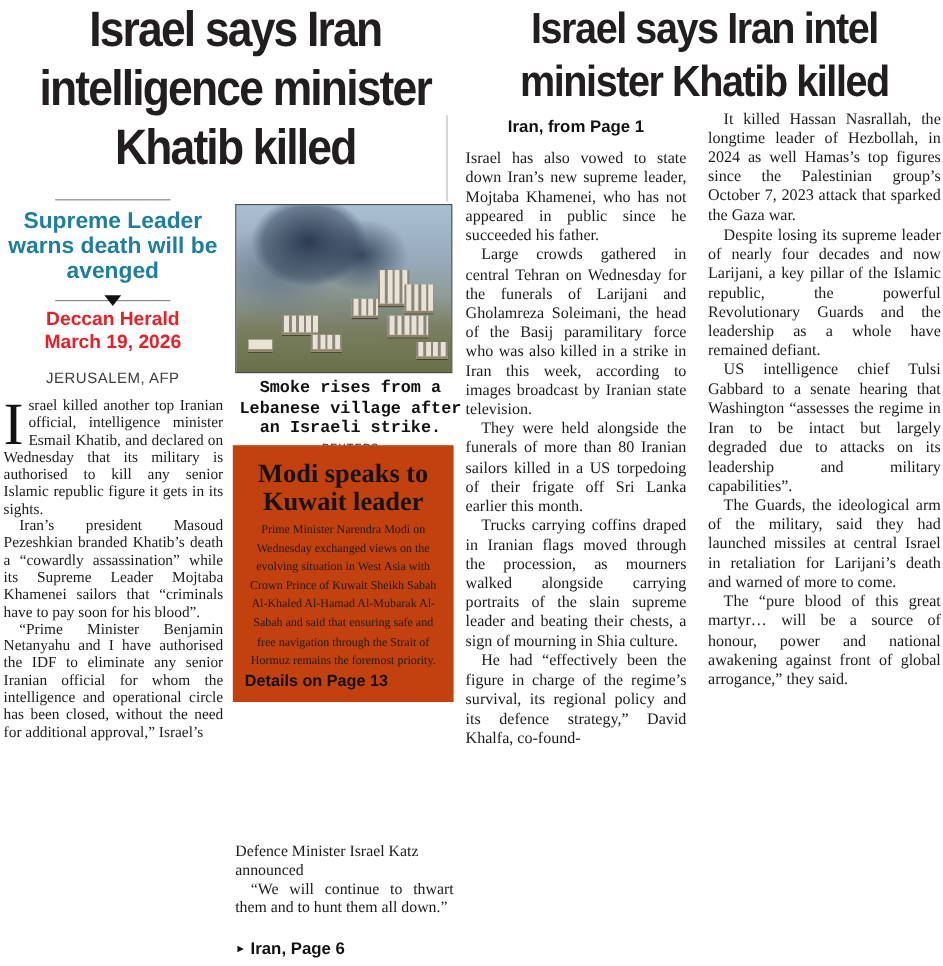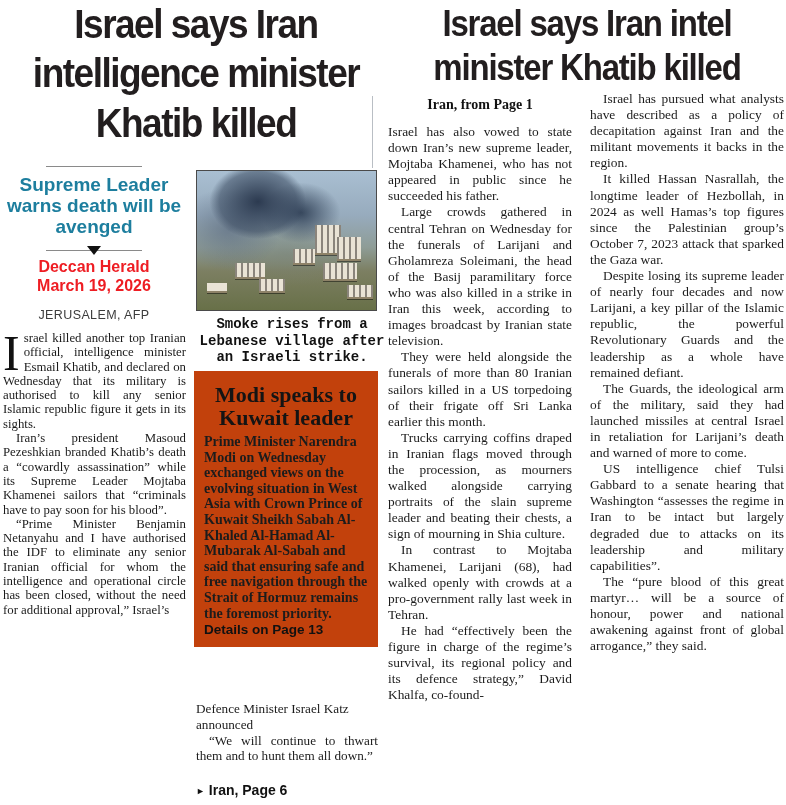--- a/index.html
+++ b/index.html
@@ -58,33 +58,33 @@
 
   .caption { left:197px; top:316px; width:190px; text-align:center;
     font-family:Liberation Mono, monospace; font-weight:bold;
     font-size:14px; line-height:16.5px; color:#111; }
   .caption .credit { font-weight:normal; font-size:10.5px; letter-spacing:.5px; color:#333; }
 
   
   .brief { left:194px; top:371px; width:184px; background:#c2410c; padding:12px 10px 10px 10px; }
   .brief-title { font-weight:bold; font-size:22px; line-height:23px; text-align:center;
     color:#141414; margin-bottom:5px; }
-  .brief-body { font-weight:bold; font-size:14px; line-height:15.6px; color:#1c1c1c; }
+  .brief-body { font-weight:normal; font-size:10px; line-height:15.6px; color:#1c1c1c;text-align:center; }
   .brief-foot { font-family:"Liberation Sans", sans-serif; font-weight:bold;
     font-size:13.5px; margin-top:1px; color:#111; }
 
   
   .katz { left:196px; top:701px; width:182px; font-size:13.2px; line-height:15.8px; }
   .katz .q { text-indent:13px; text-align:justify; }
   .jumpline { font-family:"Liberation Sans", sans-serif; font-weight:bold; font-size:14px;
     margin-top:19px; color:#111; }
   .jumpline .arrow { font-size:9px; vertical-align:1.5px; }
 
   .fromline { left:388px; top:97px; width:184px; text-align:center;
-    font-family:Liberation Serif, serif; font-weight:bold; font-size:14px; color:#111; }
+    font-family:Liberation Sans, sans-serif; font-weight:bold; font-size:14px; color:#111; }
 
   .vline { left:372px; top:96px; width:1px; height:72px; background:#b9bec4; }
 </style>
 </head>
 <body>
 
 <h1 class="abs lead-headline">
   <div>Israel says Iran</div>
   <div>intelligence minister</div>
   <div>Khatib killed</div>
@@ -147,24 +147,22 @@
   <div>minister Khatib killed</div>
 </h2>
 
 <div class="abs fromline">Iran, from Page 1</div>
 
 <div class="abs bodycol col3">
   <p class="noindent">Israel has also vowed to state down Iran’s new supreme leader, Mojtaba Khamenei, who has not appeared in public since he succeeded his father.</p>
   <p>Large crowds gathered in central Tehran on Wednesday for the funerals of Larijani and Gholamreza Soleimani, the head of the Basij paramilitary force who was also killed in a strike in Iran this week, according to images broadcast by Iranian state television.</p>
   <p>They were held alongside the funerals of more than 80 Iranian sailors killed in a US torpedoing of their frigate off Sri Lanka earlier this month.</p>
   <p>Trucks carrying coffins draped in Iranian flags moved through the procession, as mourners walked alongside carrying portraits of the slain supreme leader and beating their chests, a sign of mourning in Shia culture.</p>
-  <p>In contrast to Mojtaba Khamenei, Larijani (68), had walked openly with crowds at a pro-government rally last week in Tehran.</p>
   <p>He had “effectively been the figure in charge of the regime’s survival, its regional policy and its defence strategy,” David Khalfa, co-found-</p>
 </div>
 
 <div class="abs bodycol col4">
-  <p>Israel has pursued what analysts have described as a policy of decapitation against Iran and the militant movements it backs in the region.</p>
   <p>It killed Hassan Nasrallah, the longtime leader of Hezbollah, in 2024 as well Hamas’s top figures since the Palestinian group’s October 7, 2023 attack that sparked the Gaza war.</p>
   <p>Despite losing its supreme leader of nearly four decades and now Larijani, a key pillar of the Islamic republic, the powerful Revolutionary Guards and the leadership as a whole have remained defiant.</p>
+  <p>US intelligence chief Tulsi Gabbard to a senate hearing that Washington “assesses the regime in Iran to be intact but largely degraded due to attacks on its leadership and military capabilities”.</p>
   <p>The Guards, the ideological arm of the military, said they had launched missiles at central Israel in retaliation for Larijani’s death and warned of more to come.</p>
-  <p>US intelligence chief Tulsi Gabbard to a senate hearing that Washington “assesses the regime in Iran to be intact but largely degraded due to attacks on its leadership and military capabilities”.</p>
   <p>The “pure blood of this great martyr… will be a source of honour, power and national awakening against front of global arrogance,” they said.</p>
 </div>
 
 </body></html>

